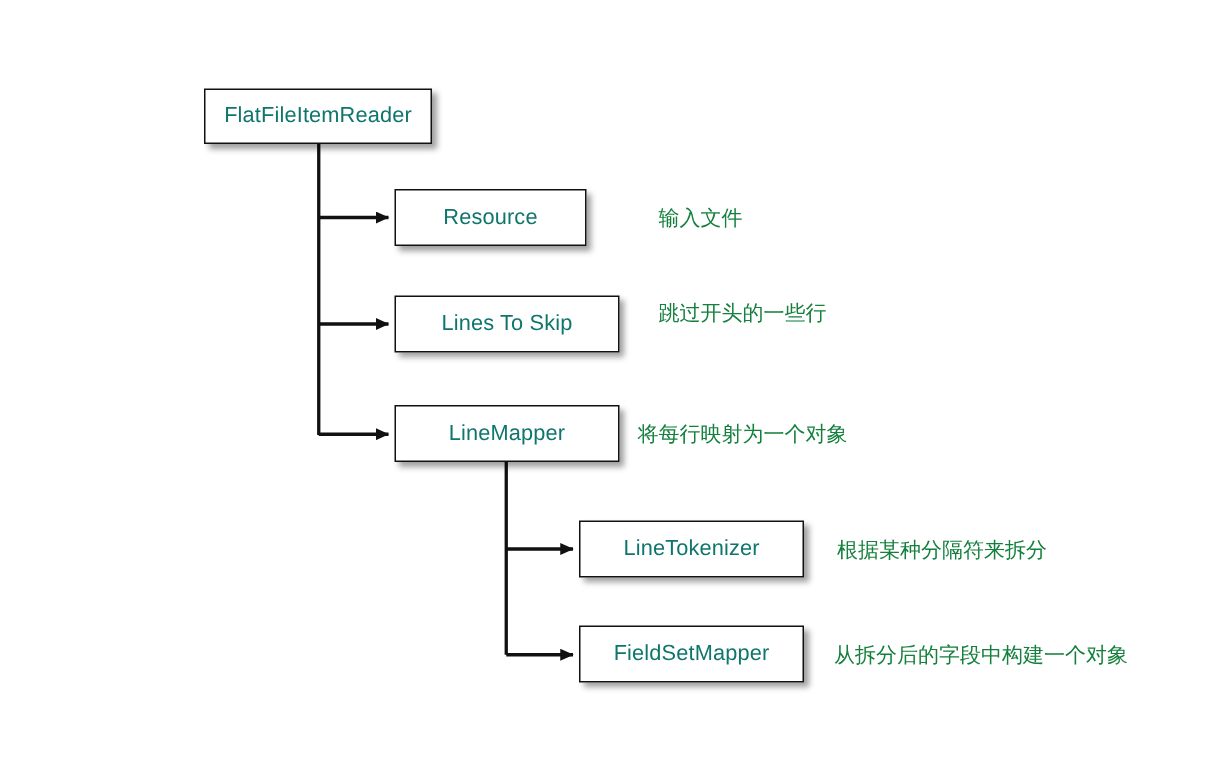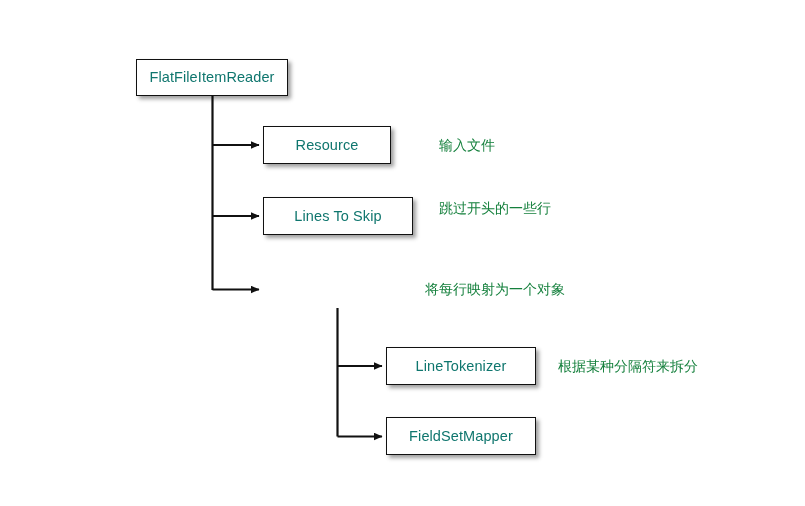--- a/index.html
+++ b/index.html
@@ -94,31 +94,35 @@
   </div>
 
   <div class="node" style="left:263px; top:126px; width:128px; height:38px;">
     <span class="node-label">Resource</span>
   </div>
 
   <div class="node" style="left:263px; top:197px; width:150px; height:38px;">
     <span class="node-label">Lines To Skip</span>
   </div>
 
+  <div class="node" style="left:263px; top:270px; width:150px; height:38px;">
+    <span class="node-label">LineMapper</span>
+  </div>
 
   <div class="node" style="left:386px; top:417px; width:150px; height:38px;">
     <span class="node-label">FieldSetMapper</span>
   </div>
 
   <div class="node" style="left:386px; top:347px; width:150px; height:38px;">
     <span class="node-label">LineTokenizer</span>
   </div>
 
   <div class="annotation" style="left:439px; top:138px;">输入文件</div>
 
   <div class="annotation" style="left:439px; top:201px;">跳过开头的一些行</div>
 
   <div class="annotation" style="left:558px; top:359px;">根据某种分隔符来拆分</div>
 
   <div class="annotation" style="left:425px; top:282px;">将每行映射为一个对象</div>
 
+  <div class="annotation" style="left:556px; top:429px;">从拆分后的字段中构建一个对象</div>
 
 </div>
 
 </body></html>

